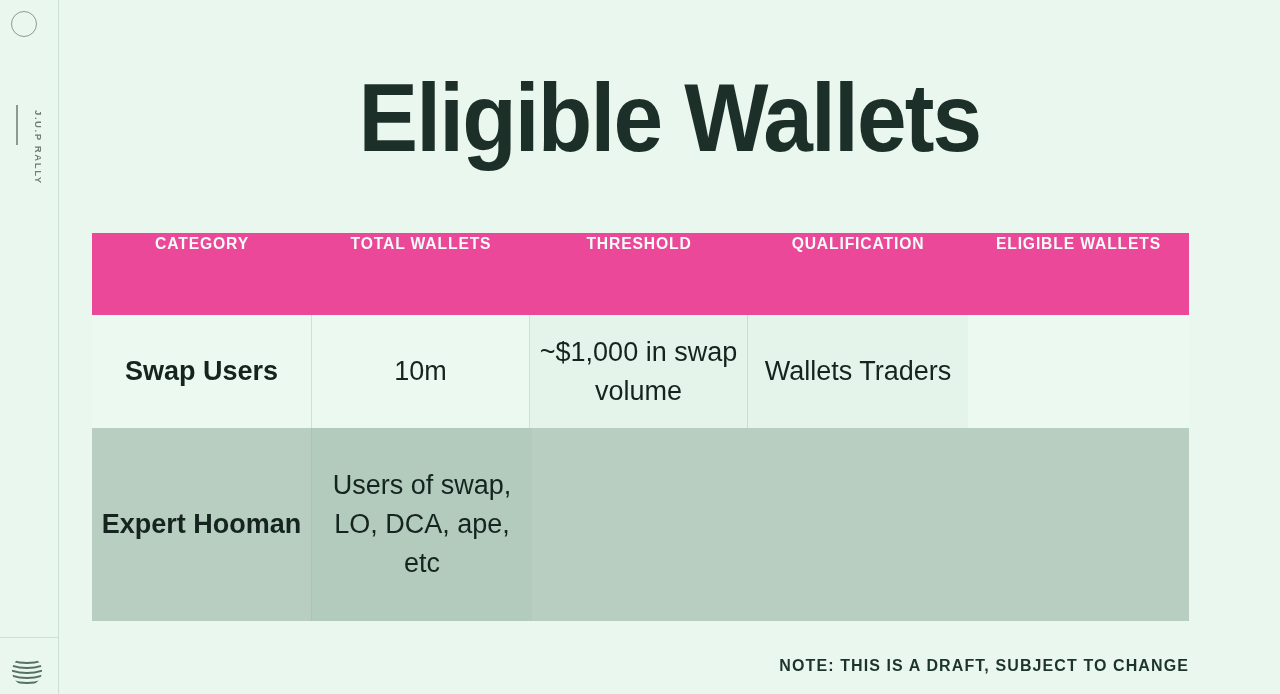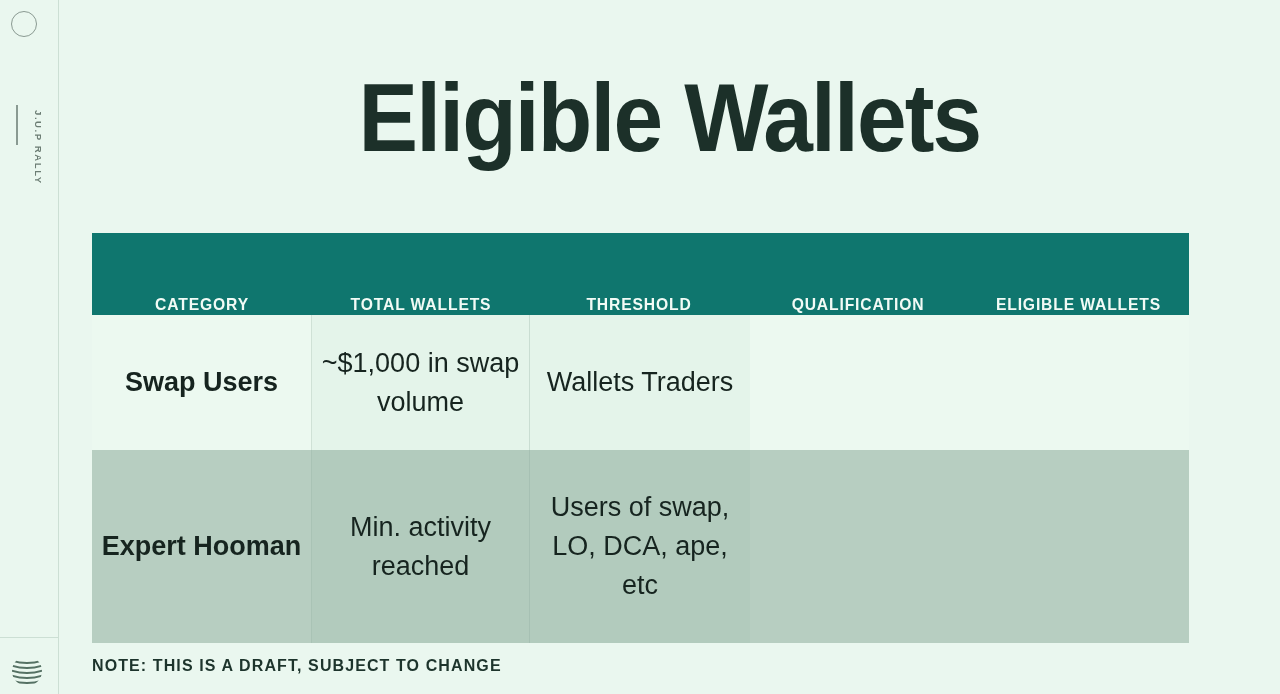--- a/index.html
+++ b/index.html
@@ -87,23 +87,23 @@
 
   
   #wallet-table {
     position: absolute;
     left: 92px; top: 233px;
     width: 1097px;
   }
 
   #table-header {
     display: flex;
-    background: #0f766e;
+    background: #ec4899;
     height: 82px;
-    align-items: flex-end;
+    align-items: flex-start;
   }
 
   #table-header .hcell {
     color: #f2fbf6;
     font-size: 16.5px;
     font-weight: 700;
     letter-spacing: 0.9px;
     text-align: center;
     line-height: 21px;
     padding: 0 6px;
@@ -126,32 +126,32 @@
   .trow .cell:last-child { border-right: none; }
   .trow .cell.catcell { font-weight: 700; }
 
   
   .c1 { width: 220px; }
   .c2 { width: 218px; }
   .c3 { width: 218px; }
   .c4 { width: 220px; }
   .c5 { width: 221px; }
 
-  #row-swap { height: 135px; background: #ecf9f0; }
+  #row-swap { height: 113px; background: #ecf9f0; }
   #row-swap .cell.hl { background: #e4f4ea; }
 
   #row-expert { height: 193px; background: #b7cec1; }
   #row-expert .cell.hl { background: #b2cbbd; }
 
   
   #footer-note {
     position: absolute;
     left: 92px; top: 657px;
     width: 1097px;
-    text-align: left;
+    text-align: right;
     font-size: 16px;
     font-weight: 700;
     letter-spacing: 1.1px;
     color: #1d342c;
   }
 </style>
 </head>
 <body>
 
 <div id="left-rail">
@@ -185,25 +185,25 @@
   <div id="table-header">
     <div class="hcell c1">CATEGORY</div>
     <div class="hcell c2">TOTAL WALLETS</div>
     <div class="hcell c3">THRESHOLD</div>
     <div class="hcell c4">QUALIFICATION</div>
     <div class="hcell c5">ELIGIBLE WALLETS</div>
   </div>
 
   <div class="trow" id="row-swap">
     <div class="cell catcell c1">Swap Users</div>
+    <div class="cell c2">10m</div>
     <div class="cell hl c3">~$1,000 in swap volume</div>
     <div class="cell hl c4">Wallets Traders</div>
   </div>
 
   <div class="trow" id="row-expert">
     <div class="cell catcell c1">Expert Hooman</div>
-    <div class="cell hl c3">Min. activity reached</div>
     <div class="cell hl c4">Users of swap, LO, DCA, ape, etc</div>
   </div>
 
 </div>
 
 <div id="footer-note">NOTE: THIS IS A DRAFT, SUBJECT TO CHANGE</div>
 
 </body></html>

